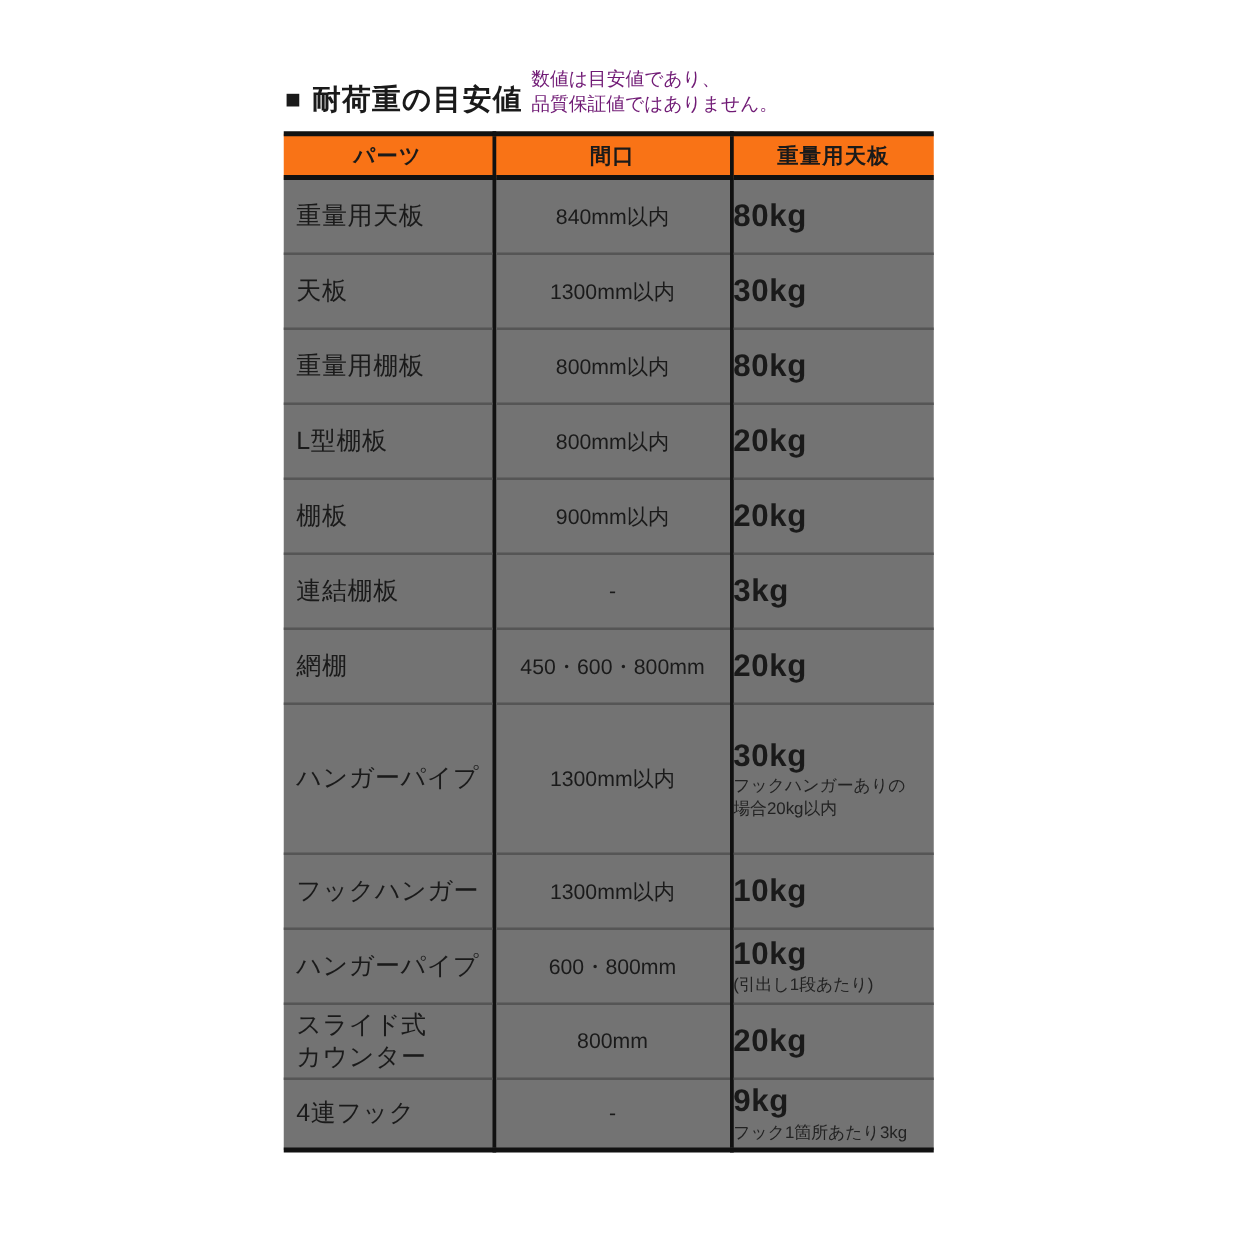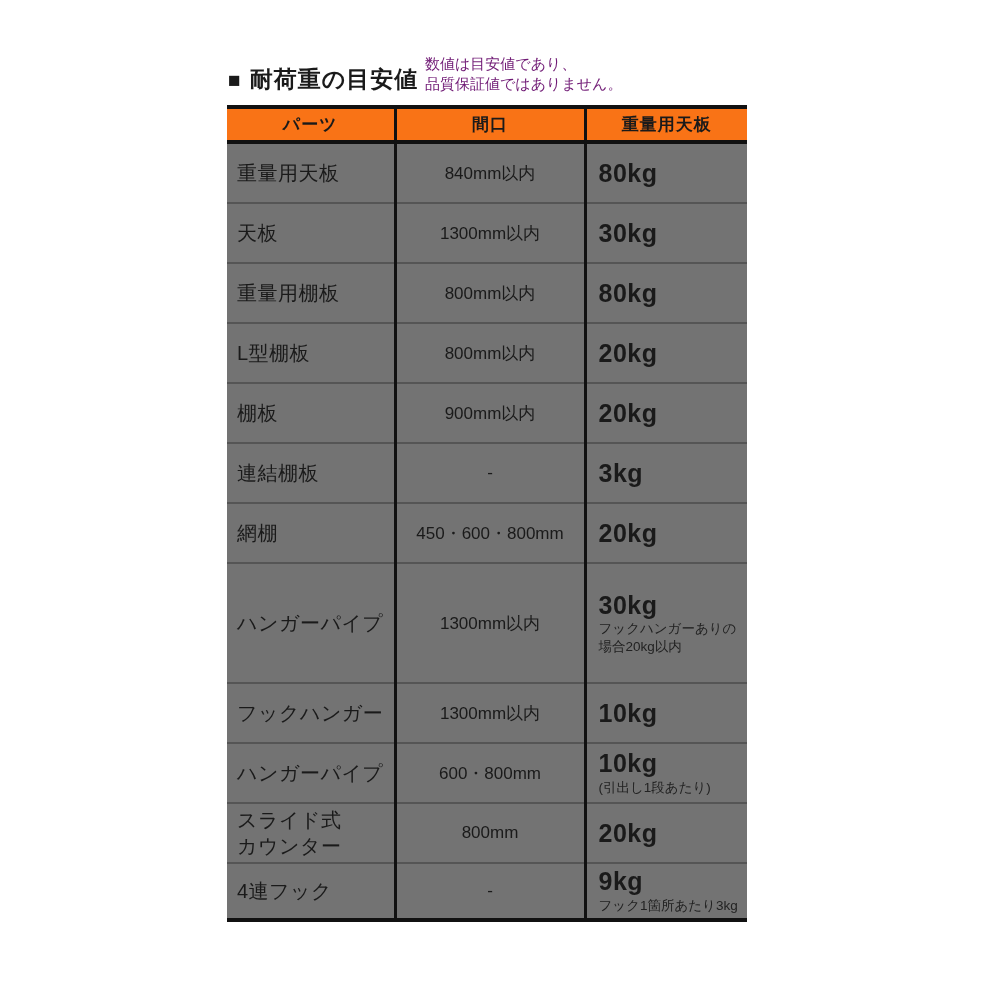--- a/index.html
+++ b/index.html
@@ -82,21 +82,21 @@
     text-align: left;
     padding-left: 10px;
     letter-spacing: 0.5px;
     white-space: pre-line;
     line-height: 1.3;
   }
   td.cell-span {
     font-size: 17px;
     text-align: center;
   }
-  td.cell-load { padding-left: 12px; }
+  td.cell-load { }
   .load-value {
     font-size: 25px;
     font-weight: bold;
     line-height: 1.15;
     letter-spacing: 0.5px;
   }
   .load-note {
     font-size: 13.5px;
     line-height: 1.3;
     margin-top: 1px;

